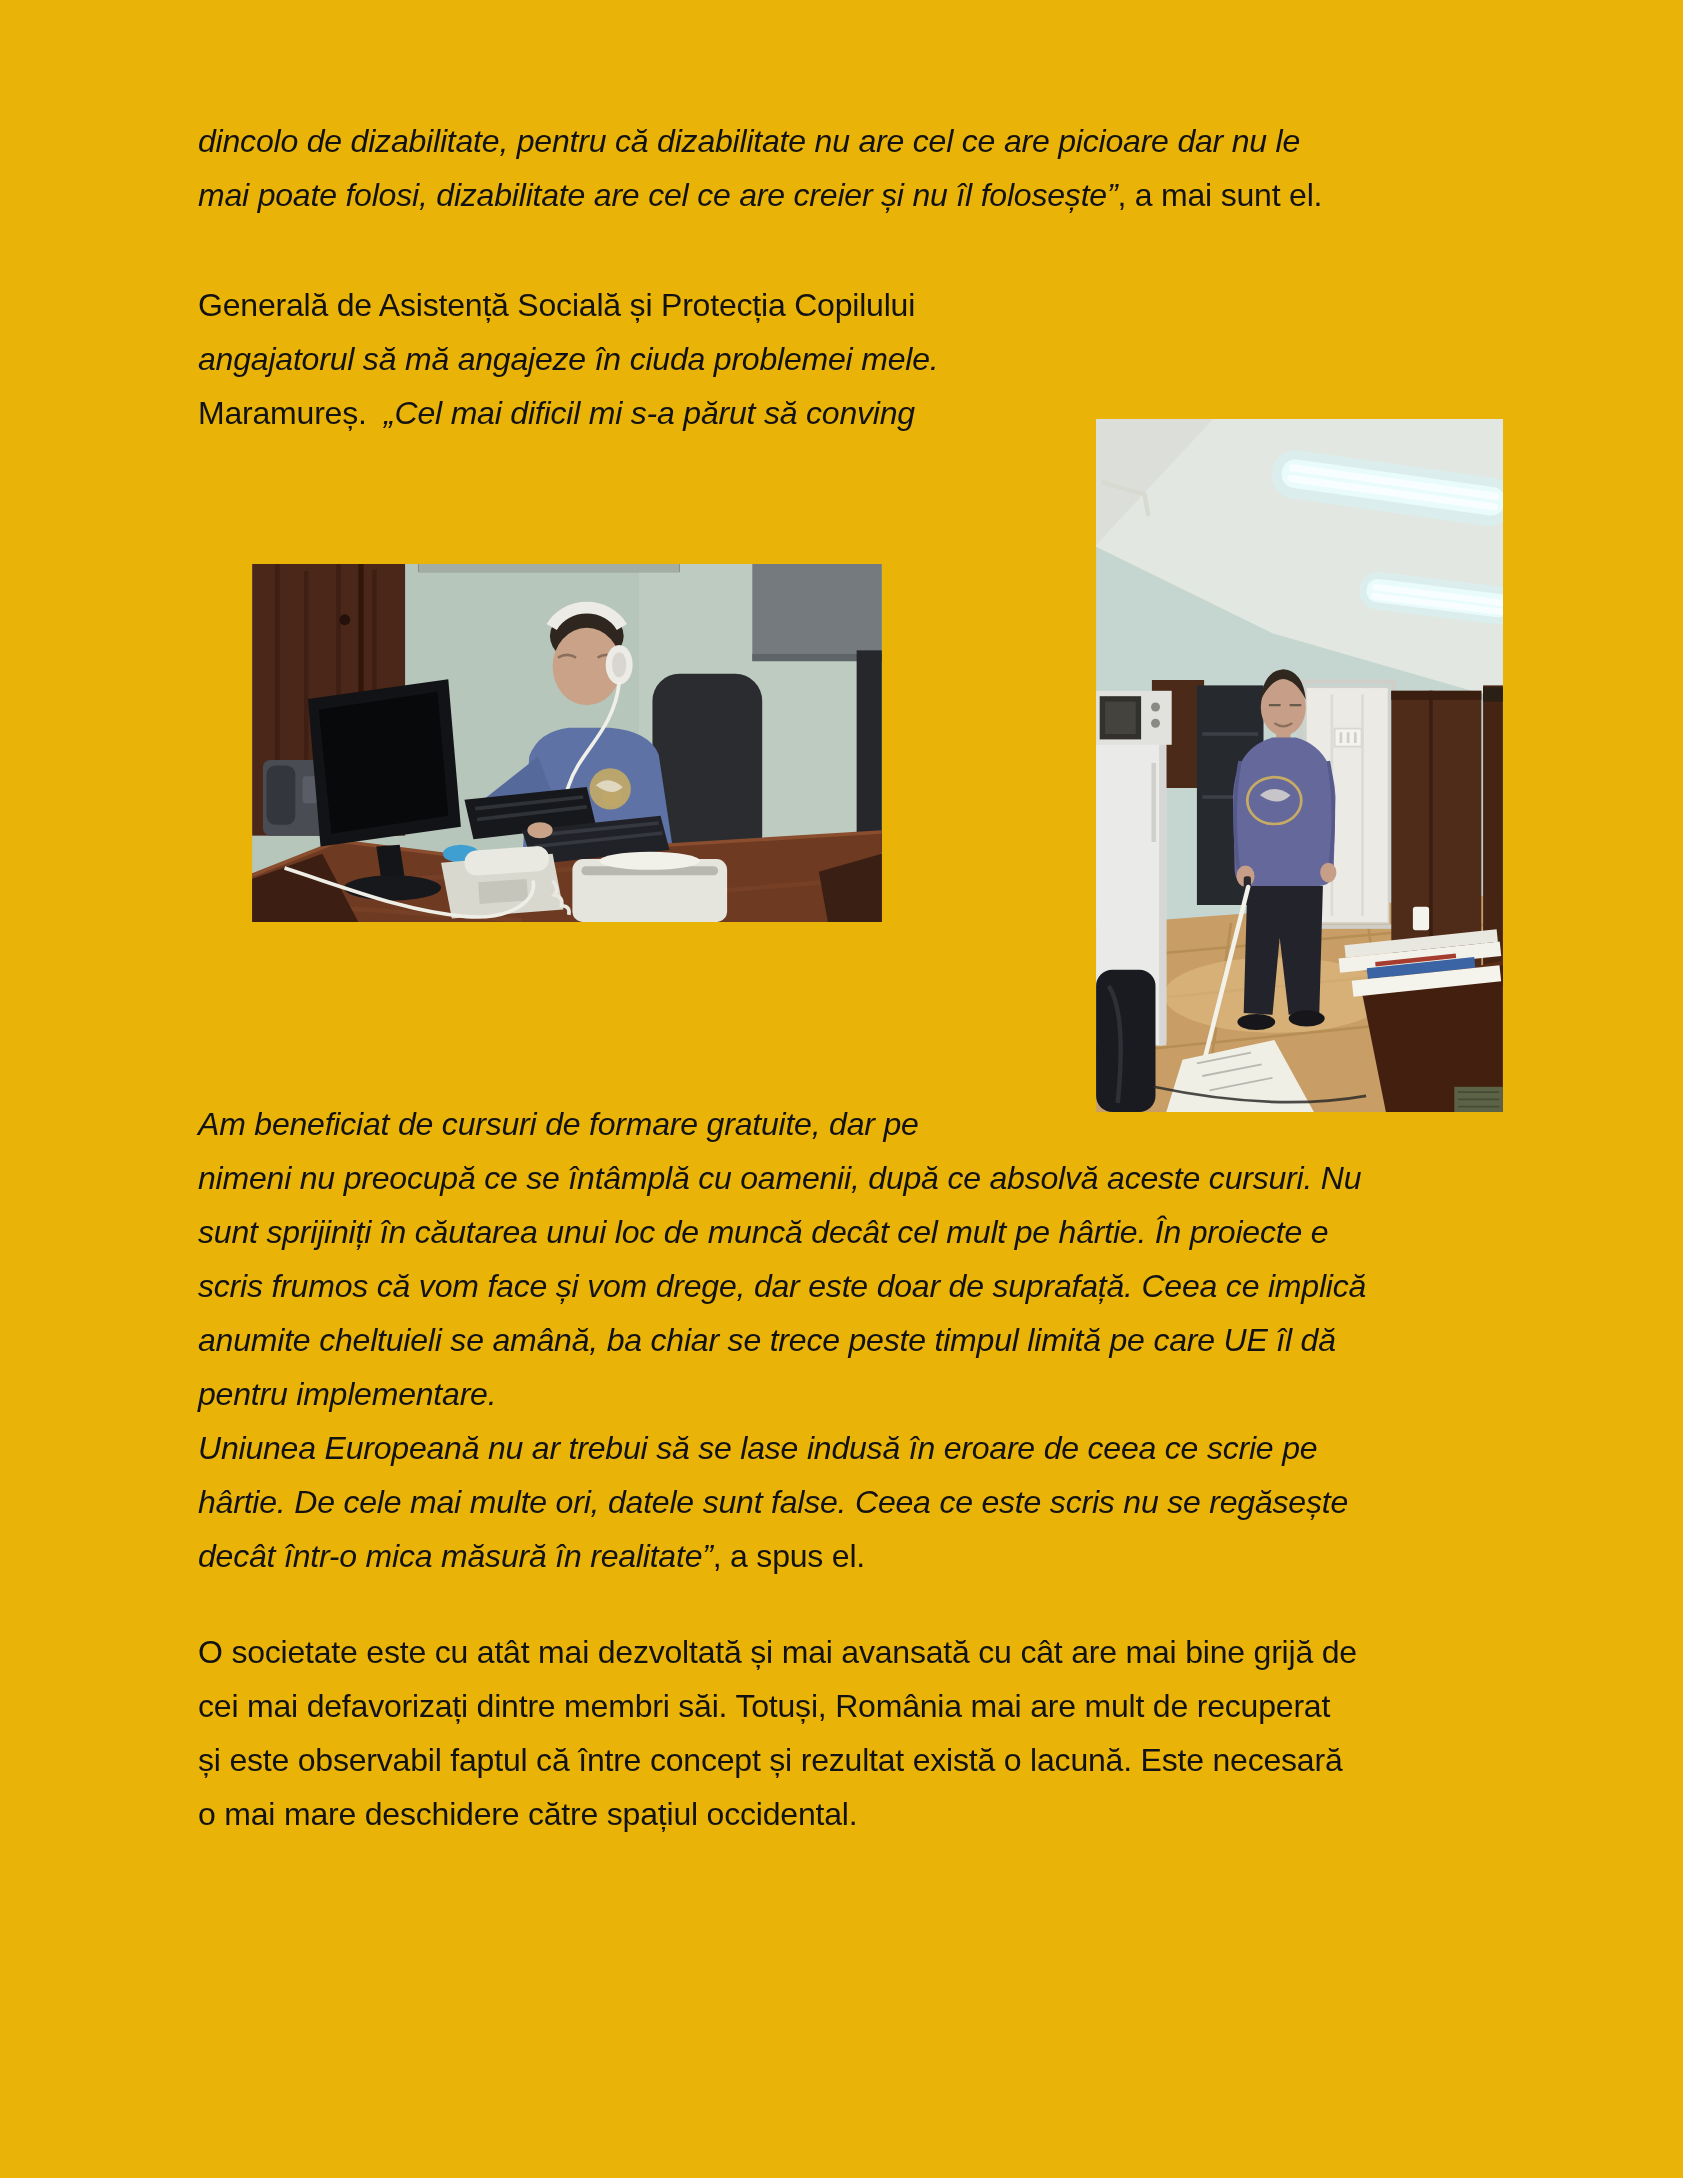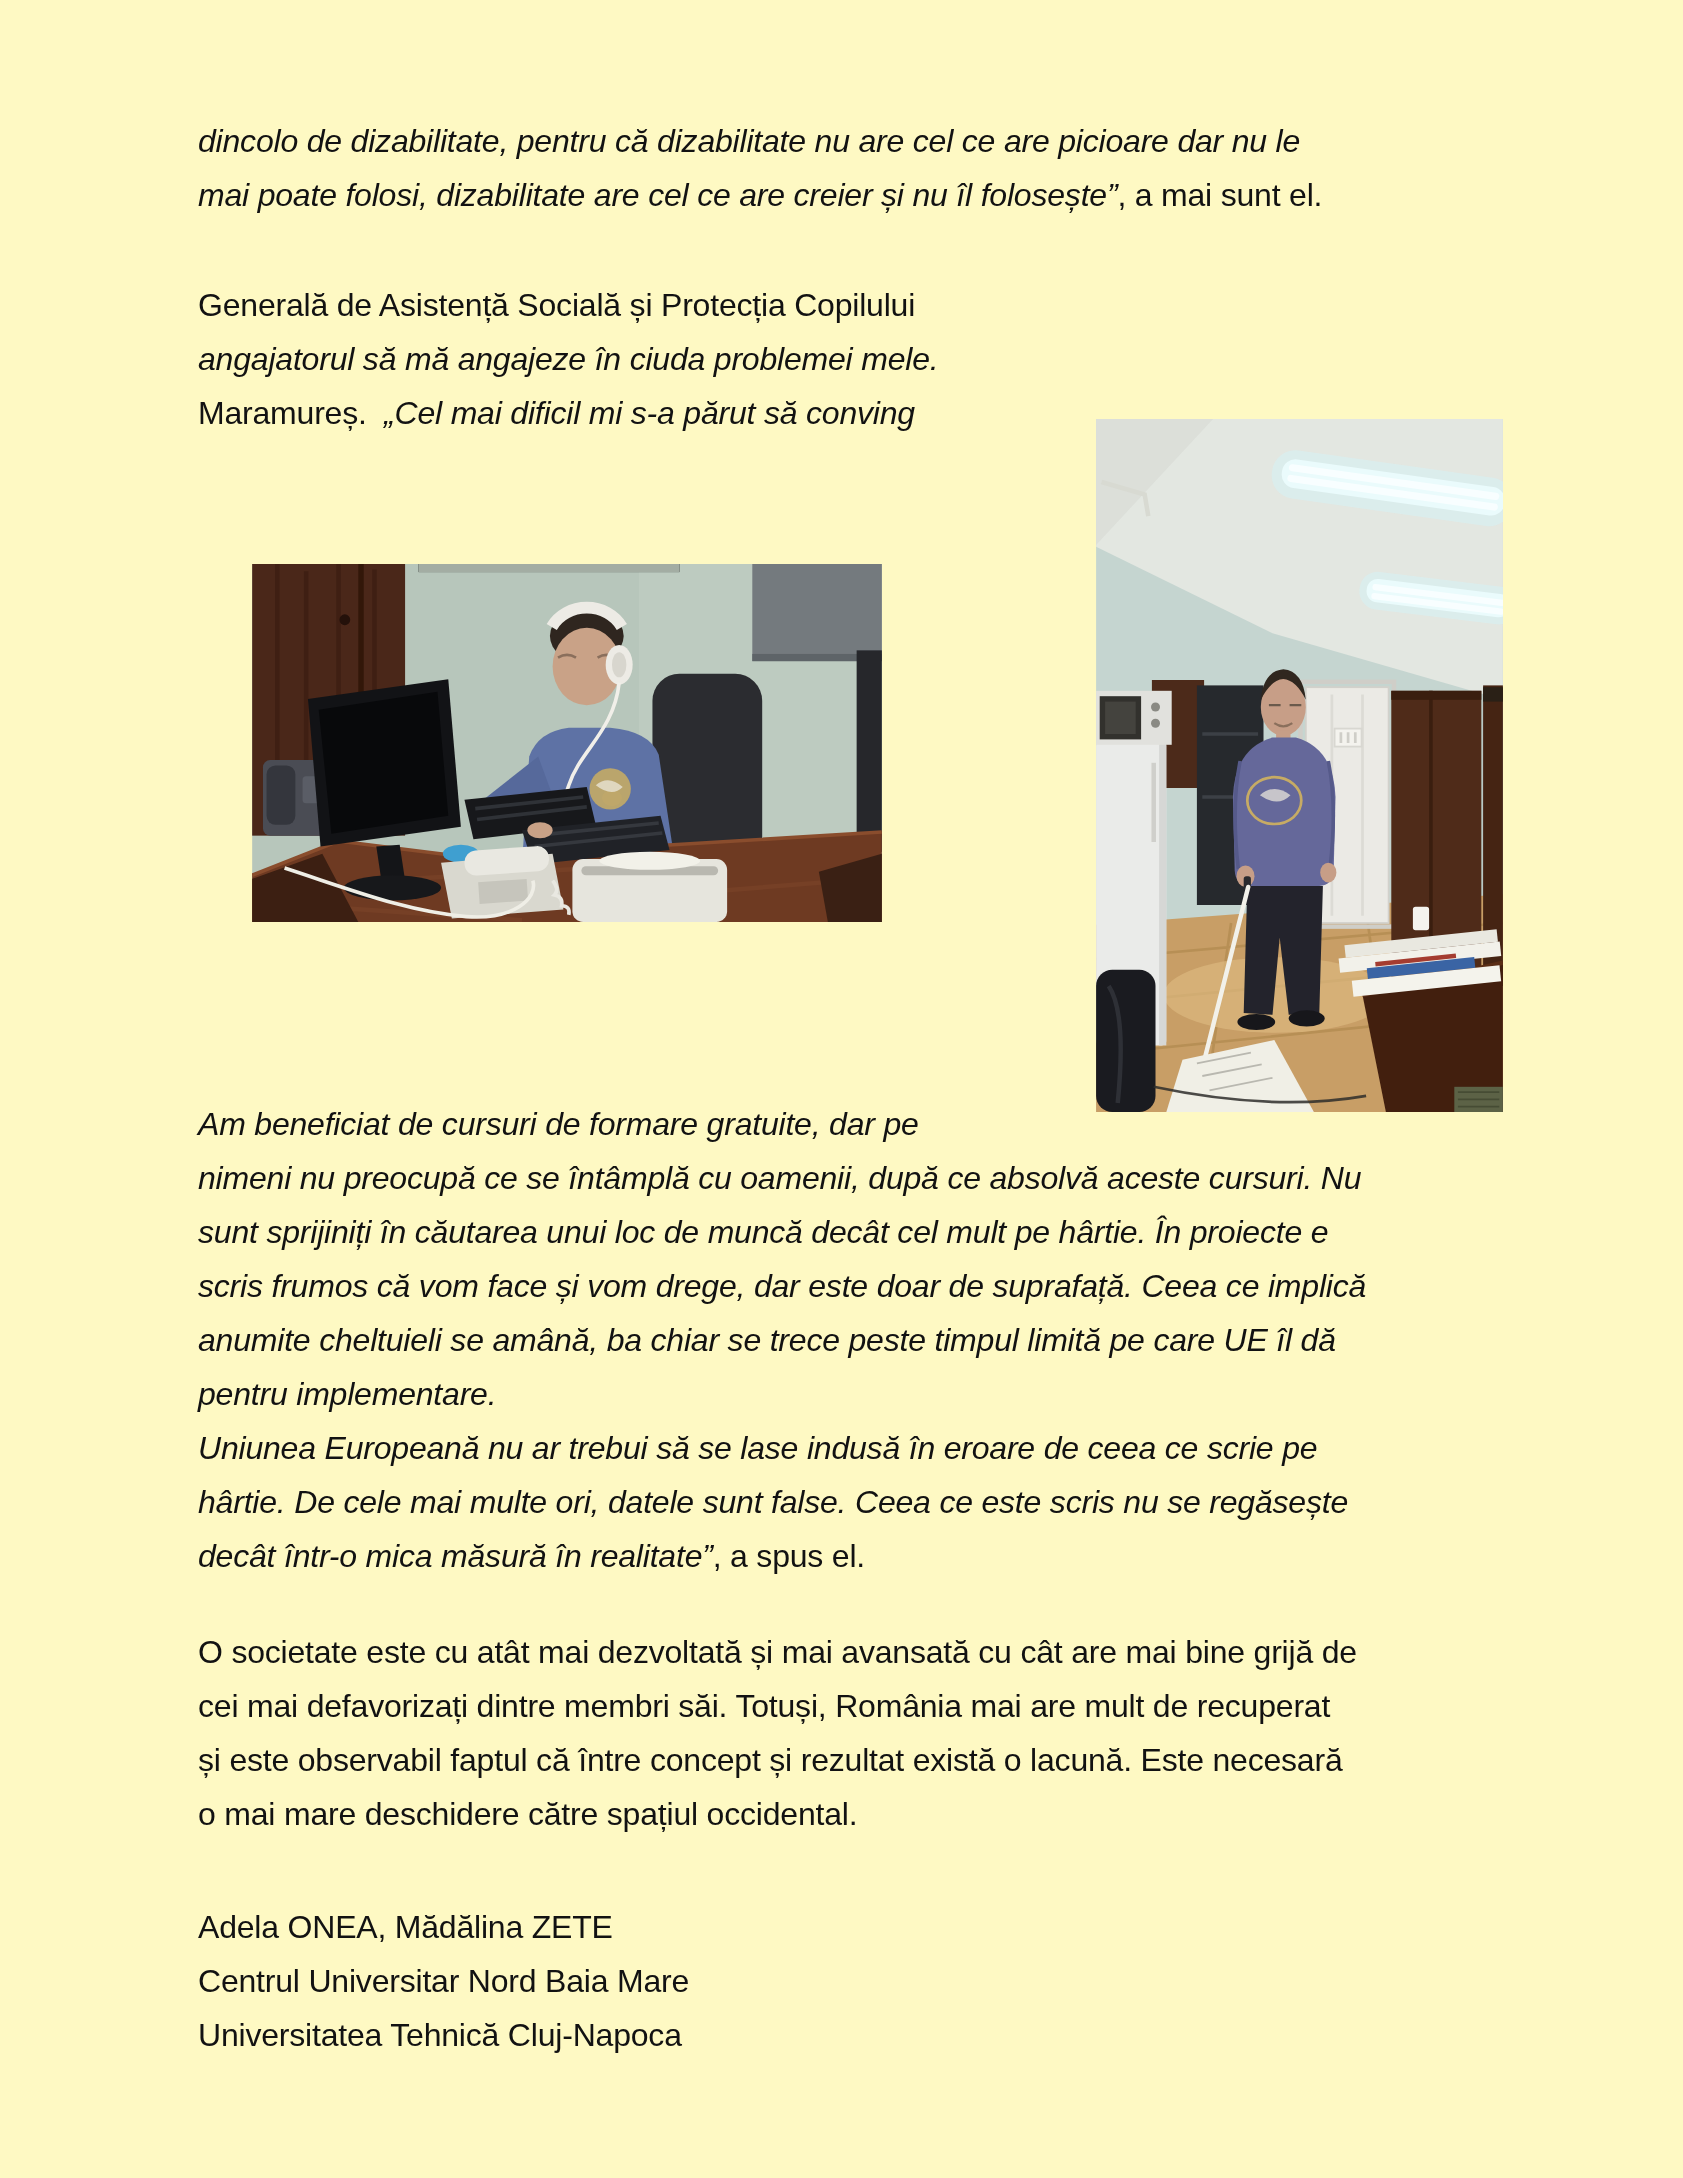--- a/index.html
+++ b/index.html
@@ -1,19 +1,19 @@
 <!DOCTYPE html>
 <html style="font-size:14.4px"><head>
 <meta charset="utf-8">
 <style>
   html,body{margin:0;padding:0;background:#ffffff;}
   .page{
     position:relative;
     width:1683px;height:2178px;
-    background:#fef9c3;
+    background:#eab308;
     font-family:"Liberation Sans","DejaVu Sans",sans-serif;
     color:#121212;
     overflow:hidden;
   }
   .tblock{position:absolute;}
   .line{
     white-space:pre;
     font-size:32px;
     line-height:54px;
     letter-spacing:-0.2px;
@@ -241,20 +241,15 @@
     <div class="line"><span class="it">nimeni nu preocupă ce se întâmplă cu oamenii, după ce absolvă aceste cursuri. Nu</span></div>
     <div class="line"><span class="it">sunt sprijiniți în căutarea unui loc de muncă decât cel mult pe hârtie. În proiecte e</span></div>
     <div class="line"><span class="it">scris frumos că vom face și vom drege, dar este doar de suprafață. Ceea ce implică</span></div>
     <div class="line"><span class="it">anumite cheltuieli se amână, ba chiar se trece peste timpul limită pe care UE îl dă</span></div>
     <div class="line"><span class="it">pentru implementare.</span></div>
     <div class="line"><span class="it">Uniunea Europeană nu ar trebui să se lase indusă în eroare de ceea ce scrie pe</span></div>
     <div class="line"><span class="it">hârtie. De cele mai multe ori, datele sunt false. Ceea ce este scris nu se regăsește</span></div>
     <div class="line"><span class="it">decât într-o mica măsură în realitate”</span><span class="rm">, a spus el.</span></div>
   </div>
 
-  <div class="tblock" style="left:198px;top:1900px;">
-    <div class="line"><span class="rm">Adela ONEA, Mădălina ZETE</span></div>
-    <div class="line"><span class="rm">Centrul Universitar Nord Baia Mare</span></div>
-    <div class="line"><span class="rm">Universitatea Tehnică Cluj-Napoca</span></div>
-  </div>
 
 </div>
 
 
 </body></html>

